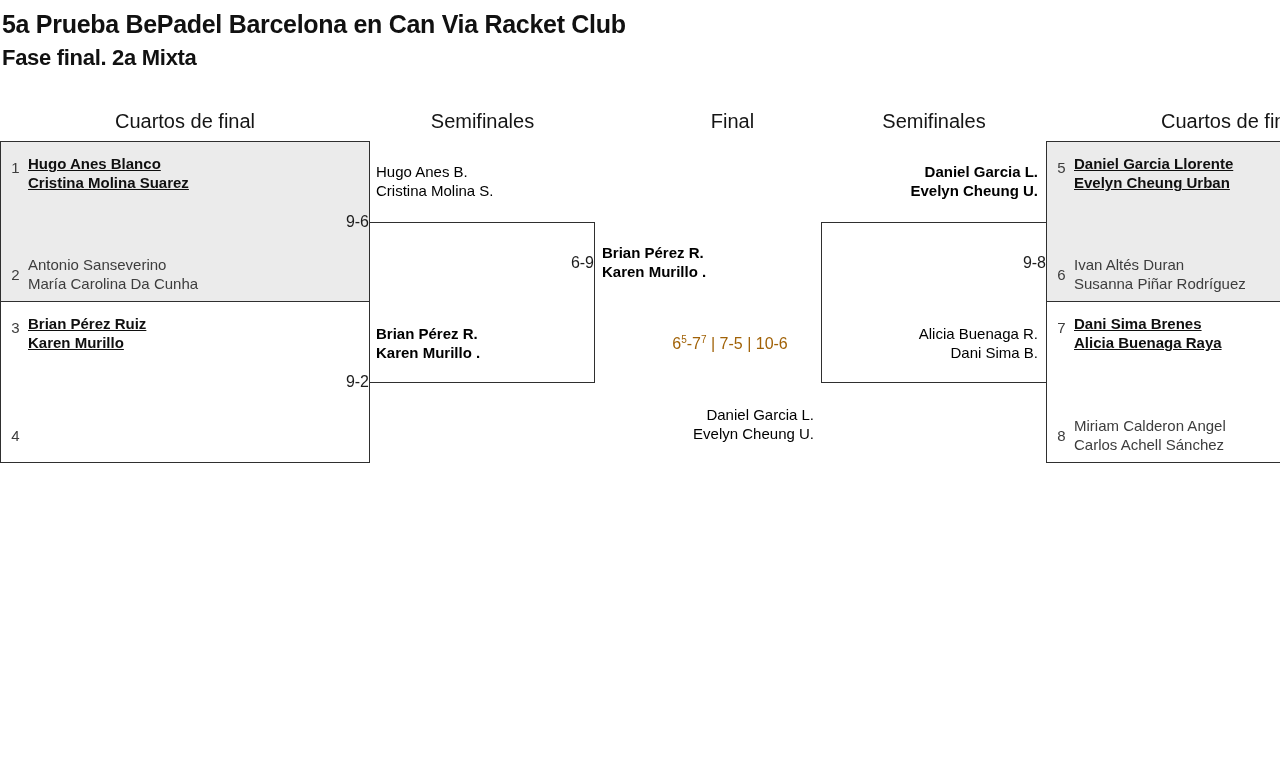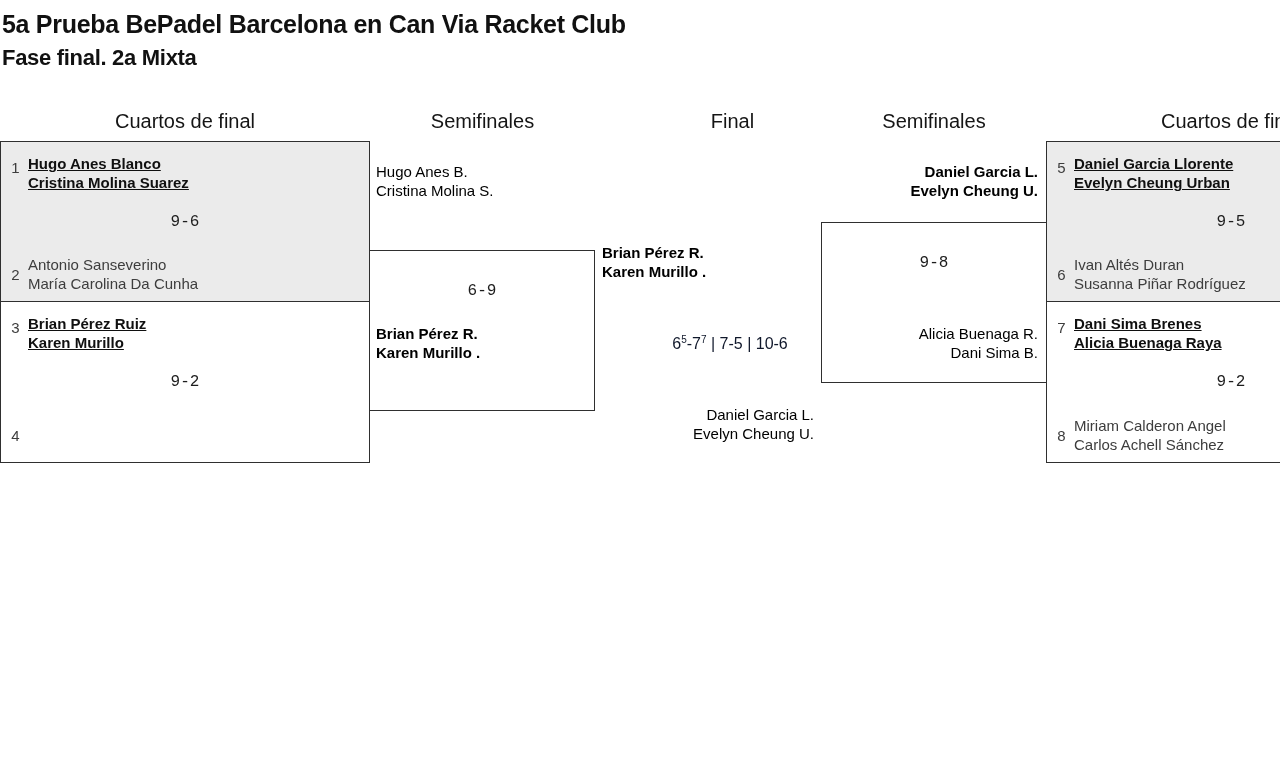--- a/index.html
+++ b/index.html
@@ -41,42 +41,42 @@
   .shaded { background:#ebebeb; }
 
   .qf { width:370px; height:161px; }
   .qf-tall { height:162px; }
   #qf-1 { left:0;      top:141px; }
   #qf-2 { left:0;      top:301px; }
   #qf-3 { left:1046px; top:141px; }
   #qf-4 { left:1046px; top:301px; }
 
   .sf { width:226px; height:161px; background:transparent; }
-  #sf-1 { left:369px; top:222px;margin-top:28px; }
+  #sf-1 { left:369px; top:222px; }
   #sf-2 { left:821px; top:222px; }
 
   .seed {
     position:absolute; left:6px; width:17px;
     text-align:center; font-size:15px; color:#3d3d3d;
   }
   .seed-top    { top:17px; }
   .seed-bottom { bottom:18px; }
 
   .team {
     position:absolute; left:27px;
     font-size:15px; line-height:19px; color:#3d3d3d;
     white-space:nowrap;
   }
   .team-top    { top:12px;text-decoration:underline; }
   .team-bottom { bottom:8px; }
   .winner { color:#101010; font-weight:700; }
 
   .score {
-    position:absolute; left:0; width:100%; text-align:center;
-    font-size:16px; color:#1d1d1d;font-family:Liberation Mono, monospace;
+    position:absolute; left:0; width:100%; text-align:right;
+    font-size:16px; color:#1d1d1d;
   }
   .qf .score { top:71px; }
   .sf .score { top:31px; }
 
   .float-team {
     position:absolute;
     font-size:15px; line-height:19px; color:#000000;
     white-space:nowrap;
   }
   .align-right { text-align:right; }
@@ -84,21 +84,21 @@
   #sf1-team-top    { left:376px; top:162px; }
   #sf1-team-bottom { left:376px; top:324px; }
   #sf2-team-top    { left:828px; top:162px; width:210px; }
   #sf2-team-bottom { left:828px; top:324px; width:210px; }
 
   #final-team-left  { left:602px; top:243px; }
   #final-team-right { left:604px; top:405px; width:210px; }
 
   .final-score {
     position:absolute; left:594px; top:335px; width:228px;
-    text-align:center; font-size:16px; color:#0f172a;
+    text-align:center; font-size:16px; color:#a16207;
     white-space:nowrap;
     padding-left:44px;
   }
   .final-score sup { font-size:10px; line-height:0; }
 </style>
 </head>
 <body>
 
 <div class="stage">
 

